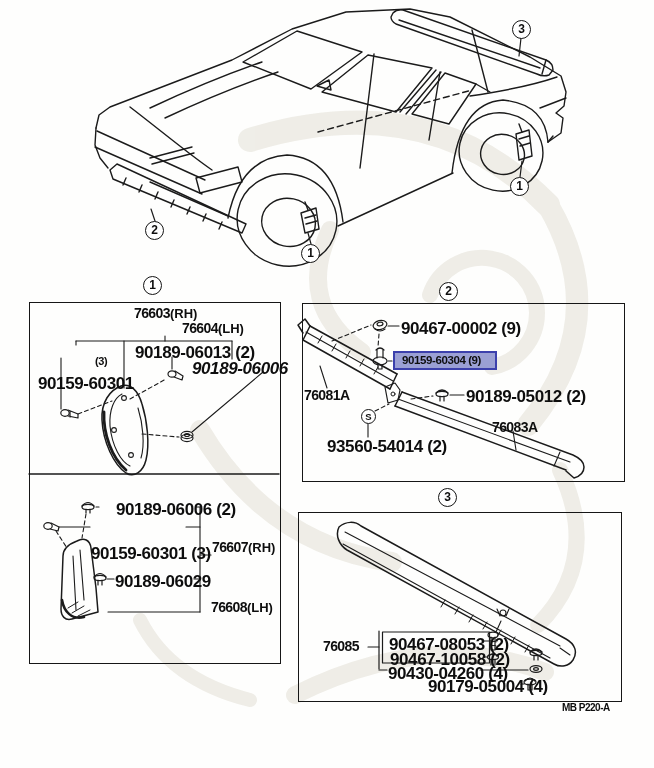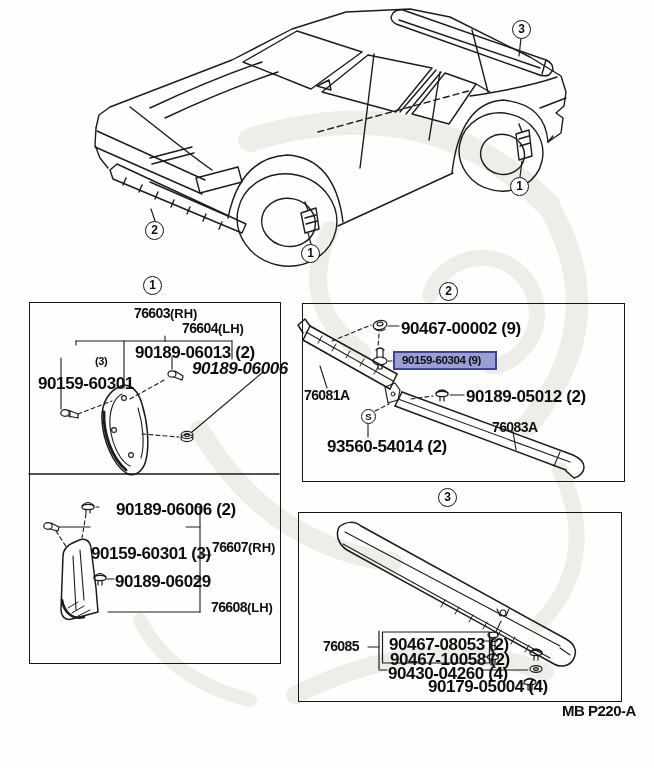--- a/index.html
+++ b/index.html
@@ -16,21 +16,21 @@
   .callout{position:absolute;z-index:3;width:17px;height:17px;border:1.9px solid #141414;
            border-radius:50%;text-align:center;font-size:12px;font-weight:700;
            line-height:17px;background:#fff;}
   .s-circle{position:absolute;z-index:3;width:13px;height:13px;border:1.5px solid #141414;
             border-radius:50%;text-align:center;font-size:9.5px;font-weight:700;line-height:13px;
             background:#fff;}
   .highlight{position:absolute;z-index:2;left:393px;top:351px;width:104px;height:19px;
              background:#9ba0d4;border:2px solid #3c40ac;box-sizing:border-box;
              font-size:11.5px;font-weight:700;letter-spacing:-0.4px;line-height:15px;
              padding-left:7px;white-space:nowrap;cursor:pointer;}
-  .footer-code{position:absolute;z-index:2;left:562px;top:702px;font-size:15px;
+  .footer-code{position:absolute;z-index:2;left:562px;top:702px;font-size:10px;
                font-weight:700;letter-spacing:-0.5px;}
 </style>
 </head>
 <body>
 
 <div class="page">
 
   <svg class="wm" width="654" height="768" viewBox="0 0 654 768">
     <g stroke="#eae8e0" fill="none" stroke-linecap="round" opacity="0.75">
       <path d="M250,140 Q430,85 548,205" stroke-width="24"></path>

